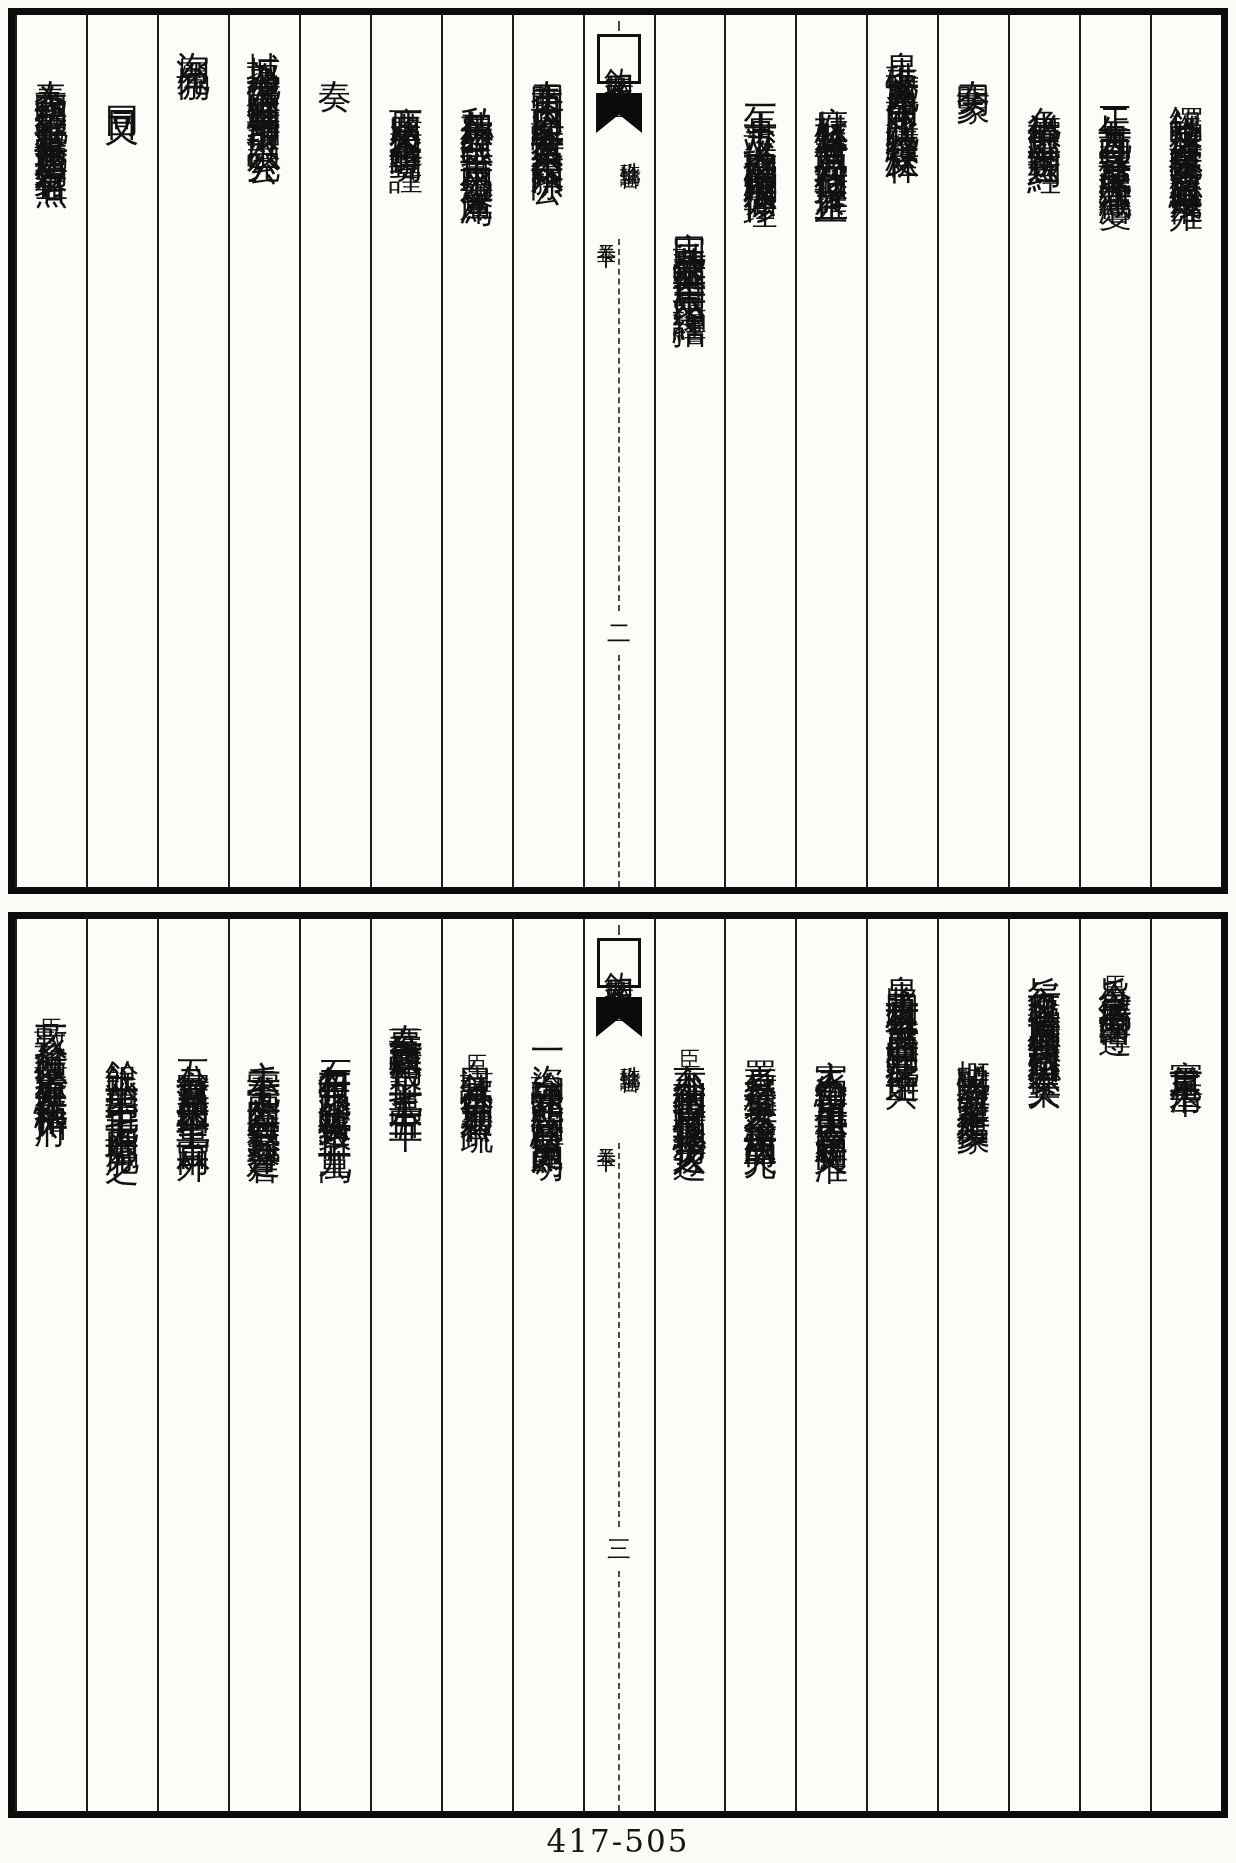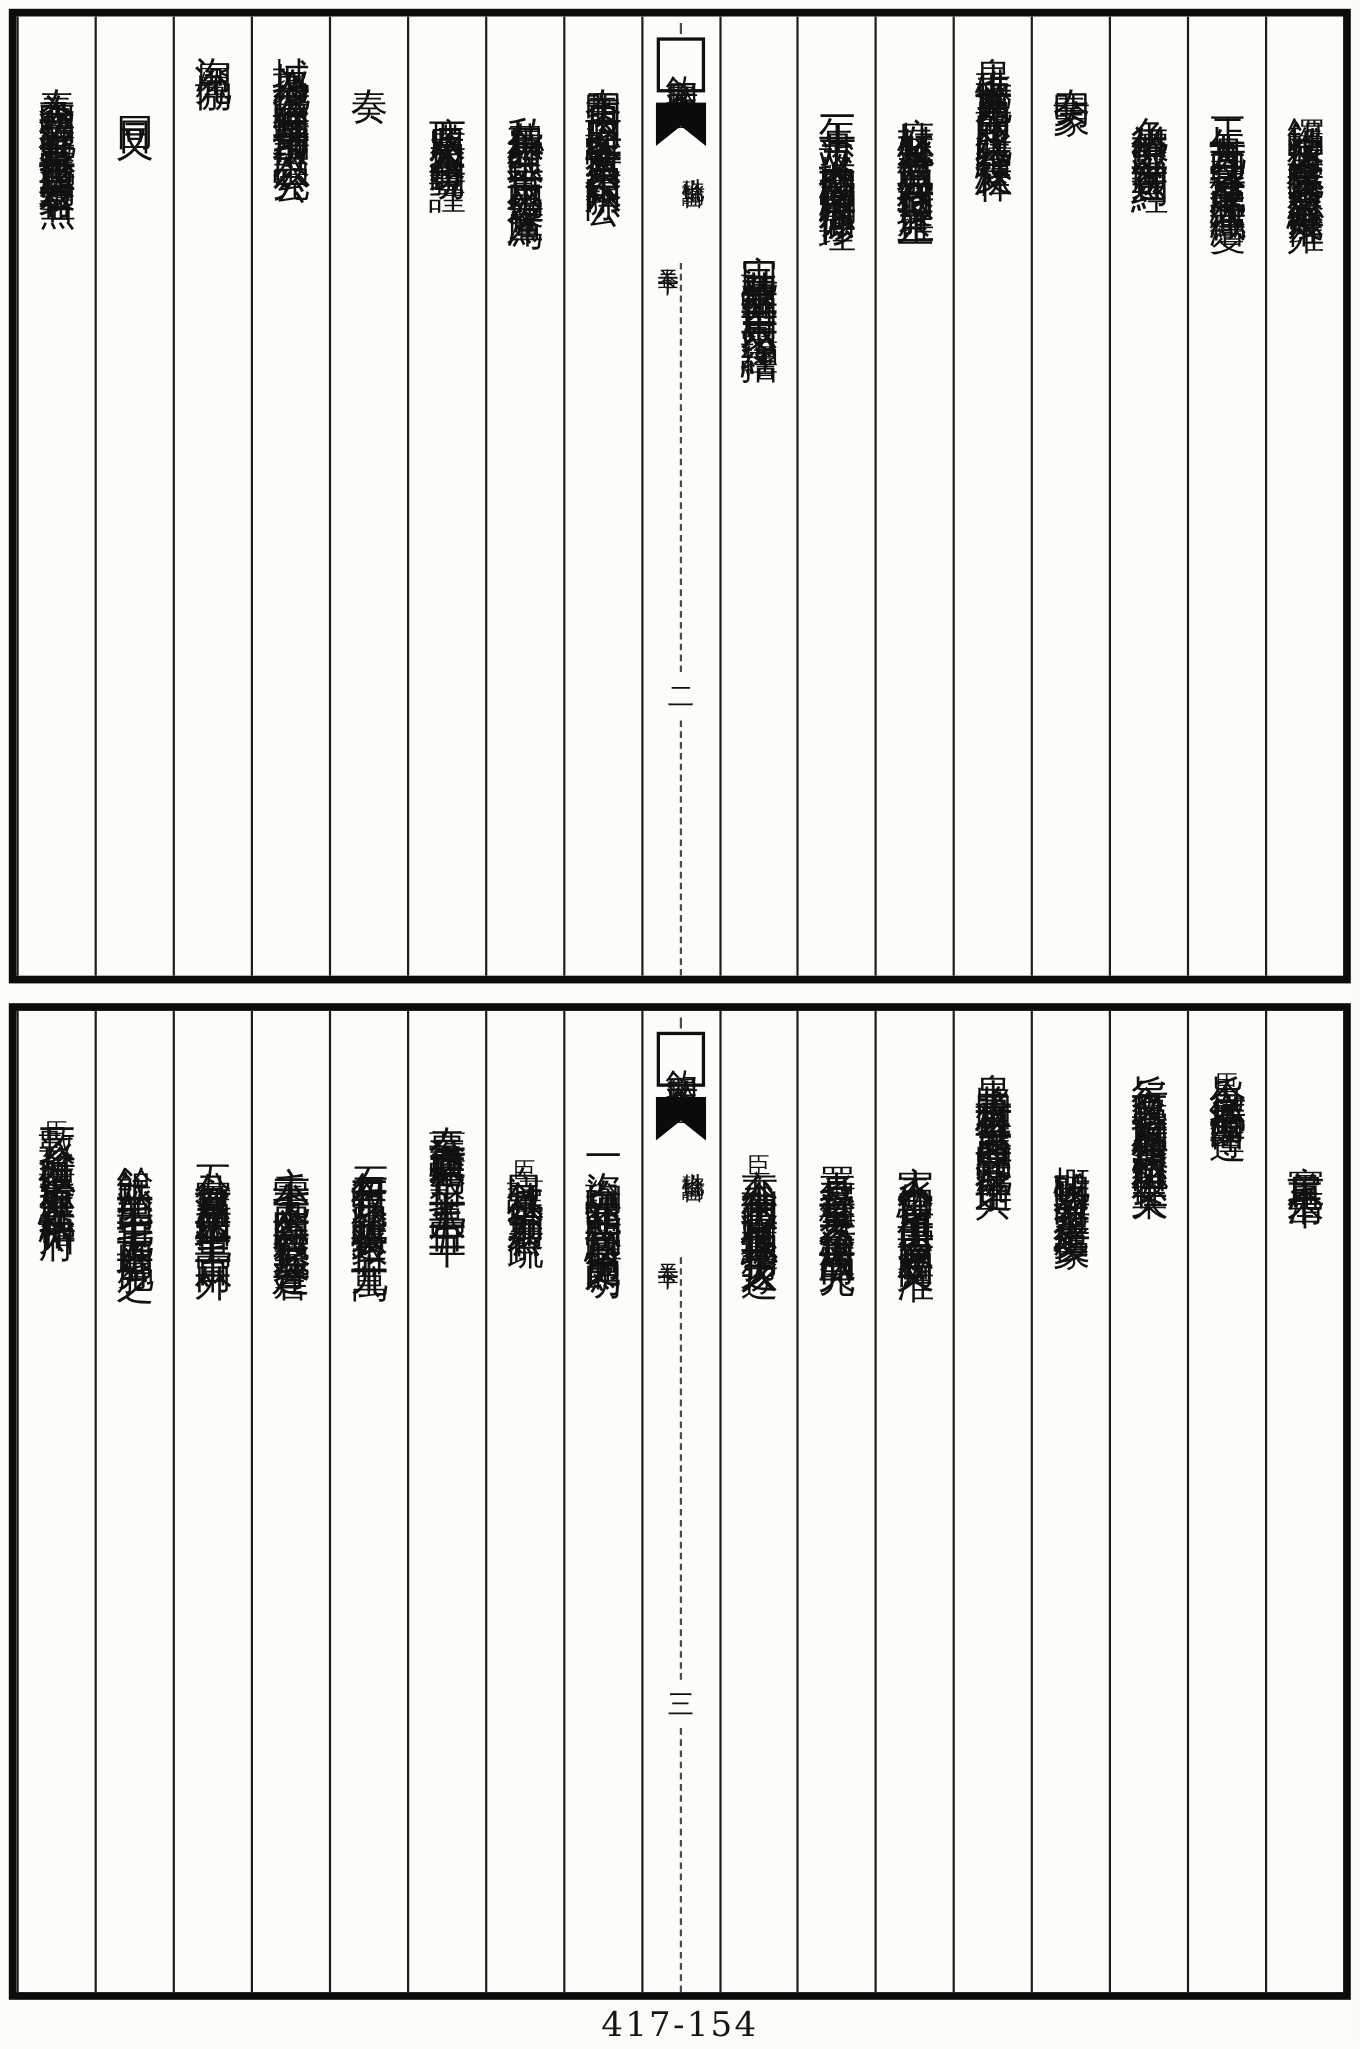--- a/index.html
+++ b/index.html
@@ -190,14 +190,14 @@
       <div class="col r-normal">
         <span class="vtext"><span>五分實無浮冒共用銀四十七萬一千三百兩外</span></span>
       </div>
       <div class="col r-normal">
         <span class="vtext"><span>餘銀八十二萬四千七百七十五兩均屬分肥之</span></span>
       </div>
       <div class="col r-raised">
         <span class="vtext"><span>數</span><span class="small">臣</span><span>逐一分析以便著追亦更無疑義惟梧州府</span></span>
       </div>
     </section>
-  <div class="footer">417-154</div>
+  <div class="footer">417-505</div>
 </div>
 
 </body></html>

